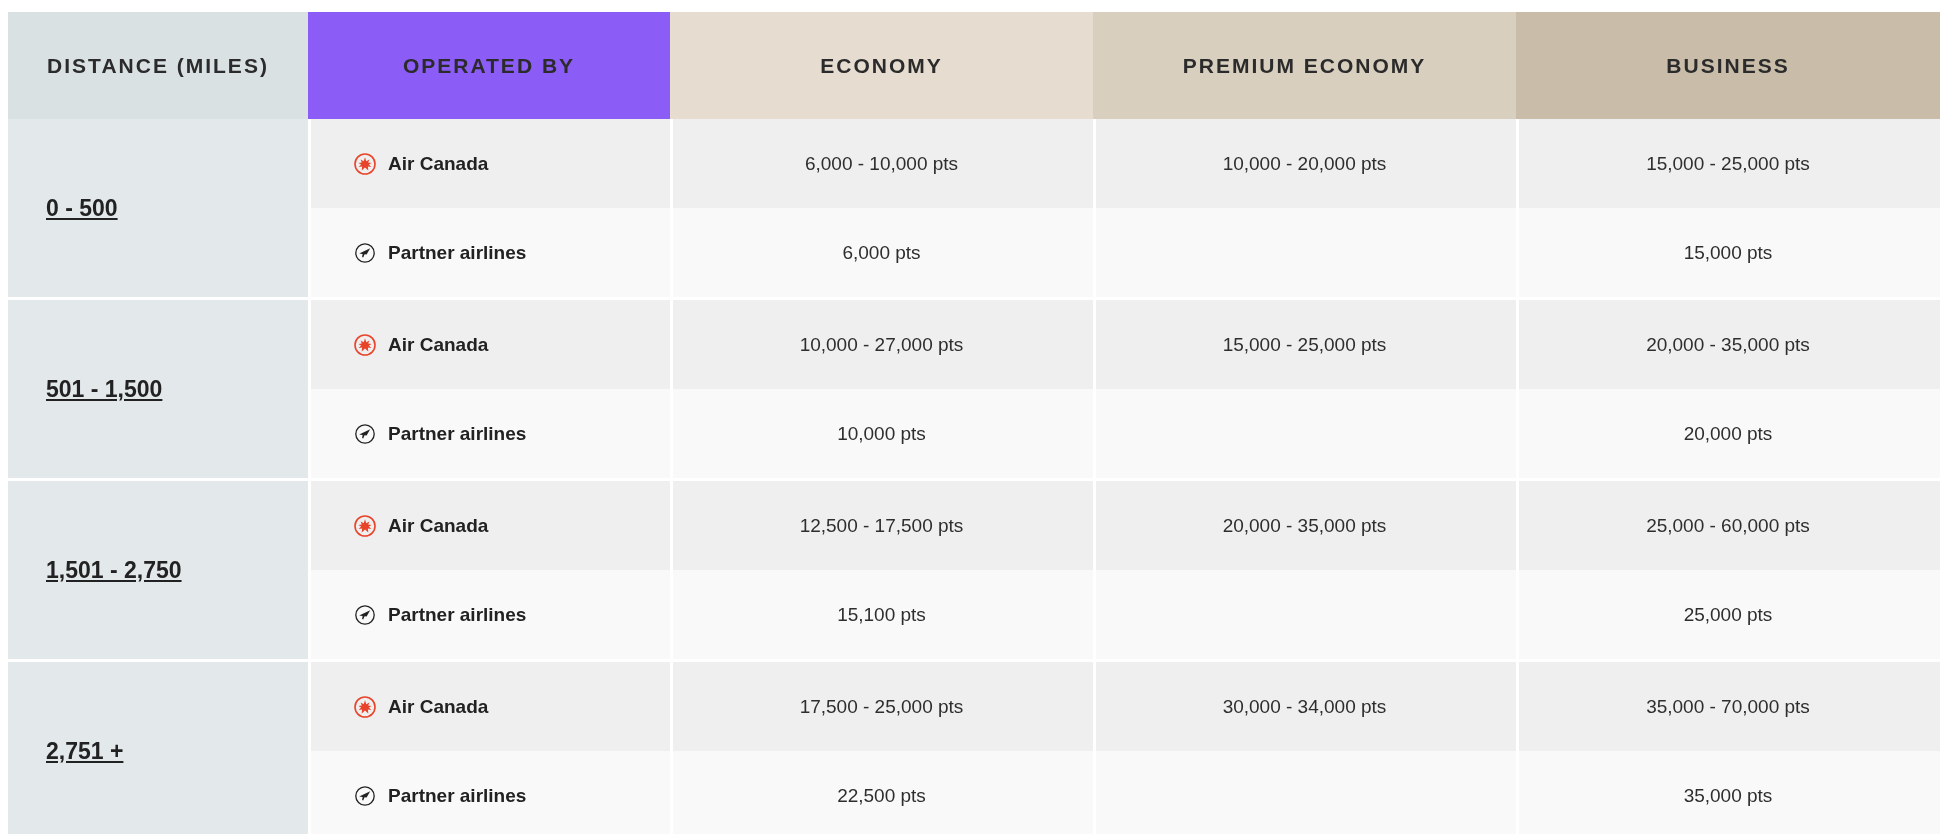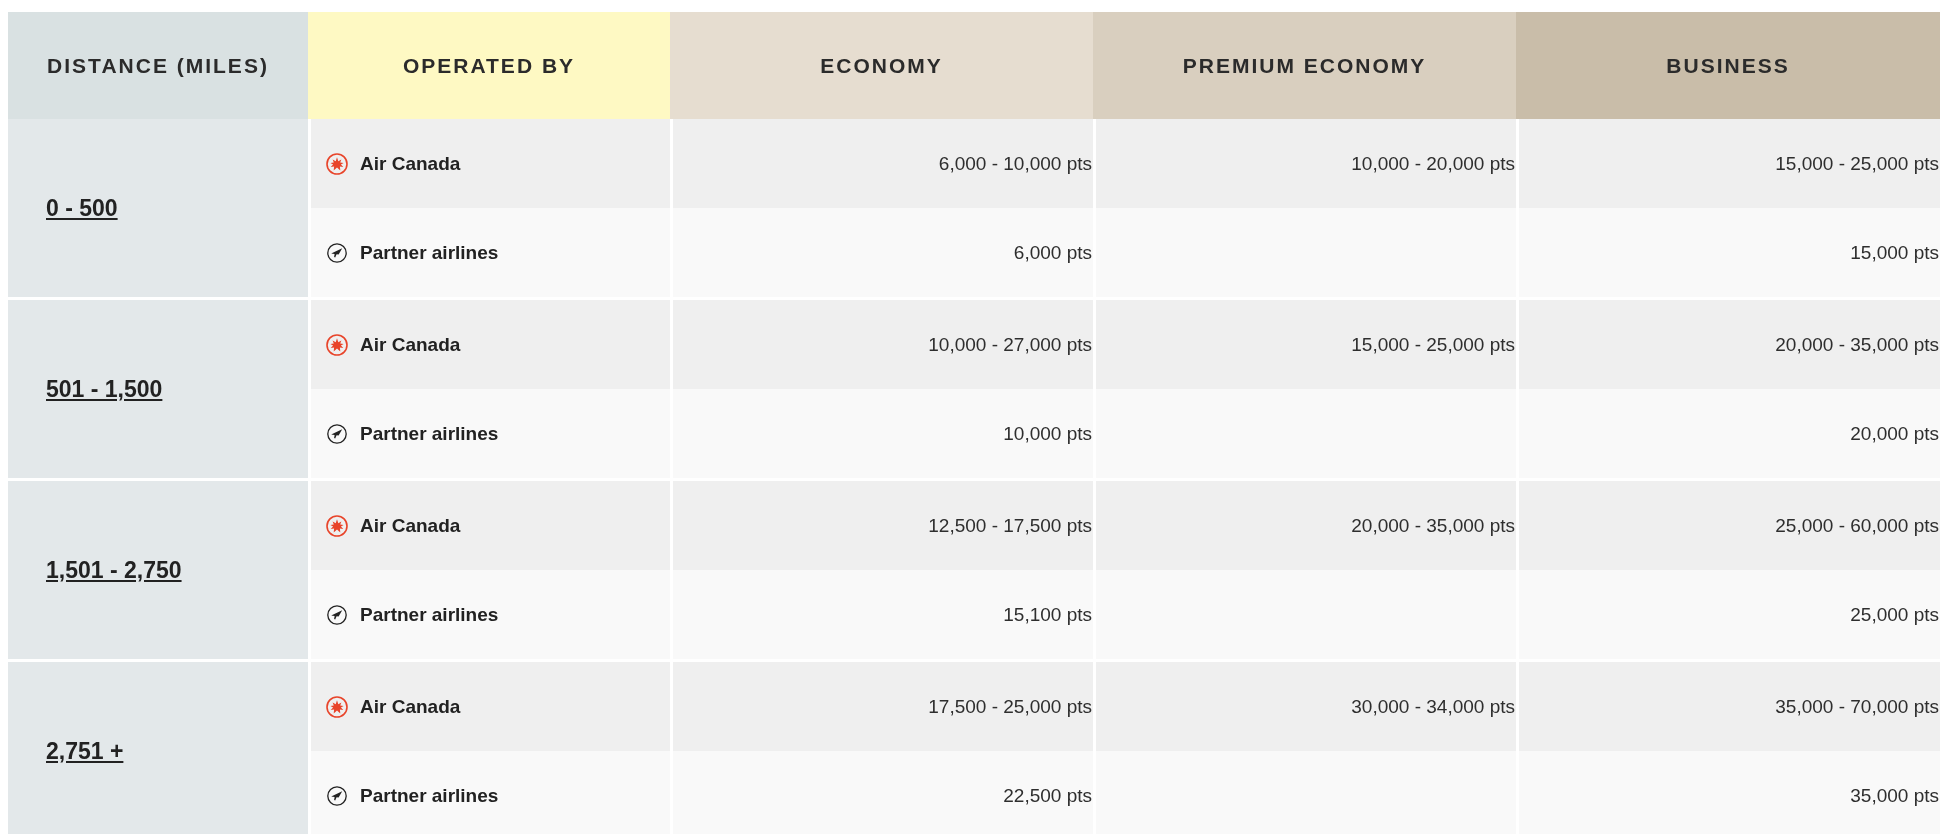--- a/index.html
+++ b/index.html
@@ -34,21 +34,21 @@
     font-weight: bold;
     letter-spacing: 2.0px;
     color: #2b2b2b;
     text-transform: uppercase;
     text-align: center;
     vertical-align: middle;
     padding: 0 8px;
     border: none;
   }
   th.h-distance { background: #d9e1e2; }
-  th.h-operator { background: #fef9c3; }
+  th.h-operator { background: #8b5cf6; }
   th.h-economy  { background: #e6ddd0; }
   th.h-premium  { background: #d9cfbf; }
   th.h-business { background: #c9bda9; }
 
   td {
     border: none;
     vertical-align: middle;
   }
   td.distance-cell {
     background: #e3e8ea;
@@ -56,28 +56,28 @@
     font-weight: bold;
     color: #222222;
     padding-left: 38px;
     border-bottom: 3px solid #ffffff;
     text-decoration: underline;
   }
   td.operator-cell {
     font-size: 19px;
     font-weight: bold;
     color: #222222;
-    padding-left: 18px;
+    padding-left: 46px;
     height: 87px;
     white-space: nowrap;
   }
   td.value-cell {
     font-size: 19px;
     color: #2e2e2e;
-    text-align: right;
+    text-align: center;
     height: 87px;
   }
   tr.row-ac td.operator-cell,
   tr.row-ac td.value-cell { background: #efefef; }
   tr.row-partner td.operator-cell,
   tr.row-partner td.value-cell { background: #f9f9f9; }
 
   tr.row-partner td.operator-cell,
   tr.row-partner td.value-cell { border-bottom: 3px solid #ffffff; }
 

